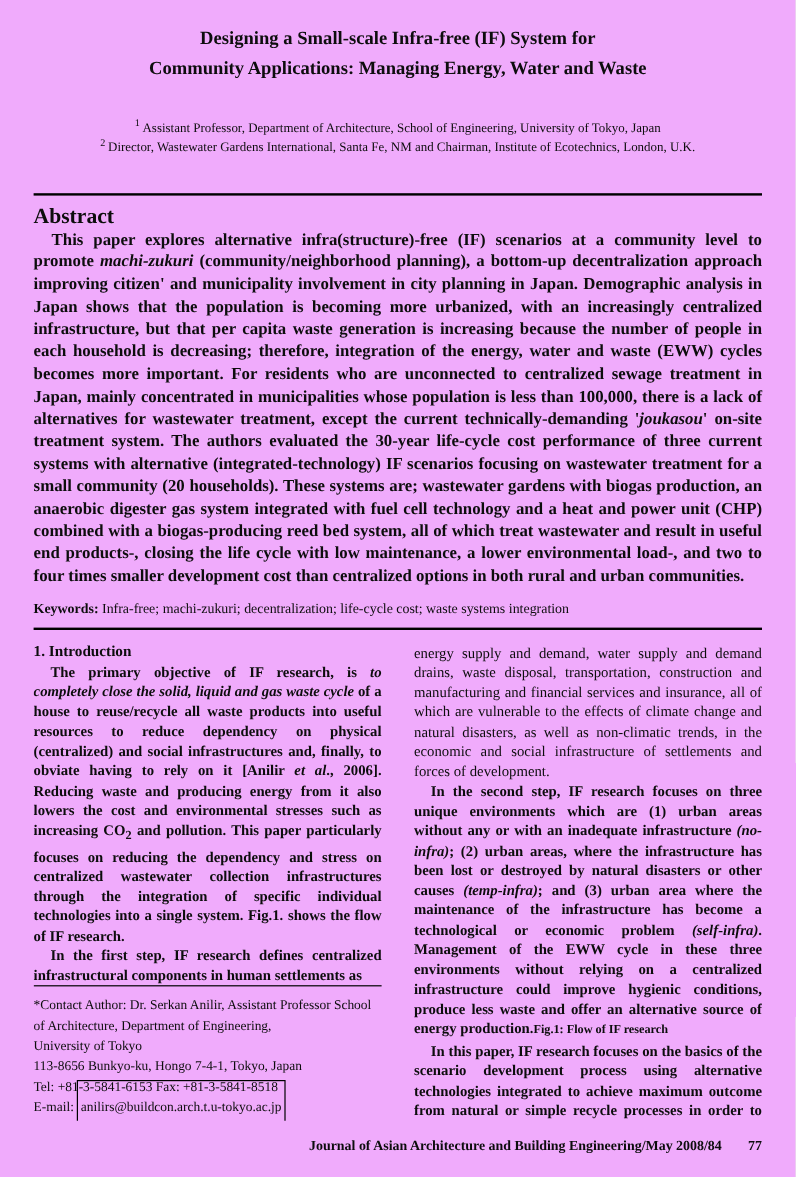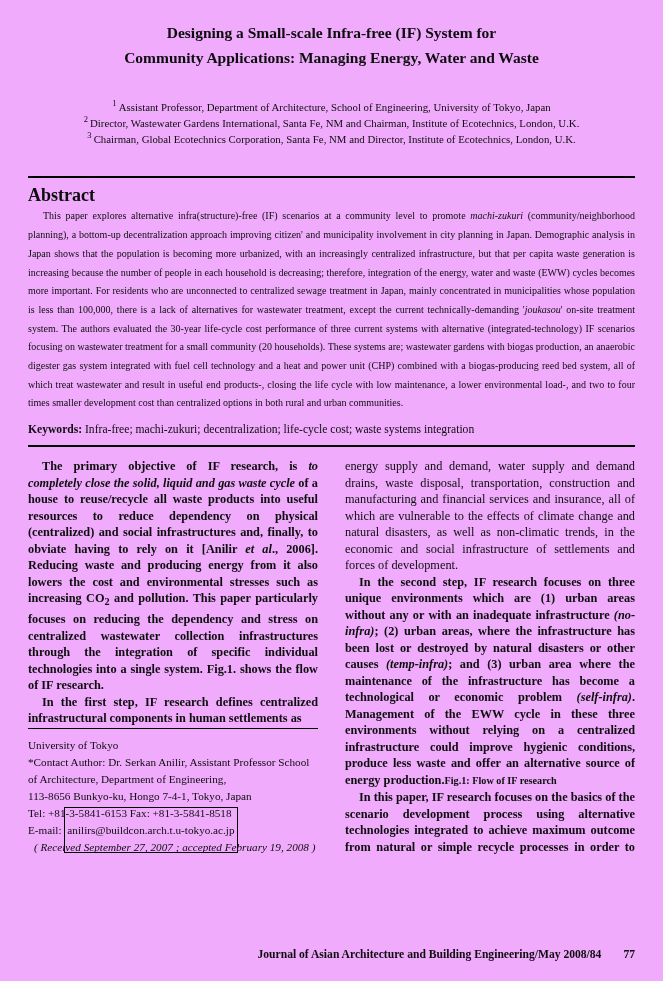--- a/index.html
+++ b/index.html
@@ -39,24 +39,25 @@
     margin-top:29px;
   }
   .rule.below-keywords { margin-top:9px; }
   .abstract-heading {
     margin-top:7px;
     font-size:18px;
     font-weight:bold;
   }
   .abstract-body {
     margin-top:1px;
-    font-size:10px;
+    font-size:14px;
     line-height:18.7px;
     text-align:justify;
     text-indent:15px;
+    font-weight:bold;
   }
   .keywords {
     margin-top:10px;
     font-size:11.6px;
   }
   .columns {
     display:flex;
     gap:27px;
     margin-top:11px;
     height:398px;
@@ -114,43 +115,43 @@
 
   <h1 class="title">
     <span>Designing a Small-scale Infra-free (IF) System for</span><br>
     <span>Community Applications: Managing Energy, Water and Waste</span>
   </h1>
 
 
   <div class="affils">
     <p><sup>1 </sup>Assistant Professor, Department of Architecture, School of Engineering, University of Tokyo, Japan</p>
     <p><sup>2 </sup>Director, Wastewater Gardens International, Santa Fe, NM and Chairman, Institute of Ecotechnics, London, U.K.</p>
-    <p><sup>3 </sup>Chairman, Global Ecotechnics Corporation, Santa Fe, NM and Director, Institute of Ecotechnics, London, U.K.</p>
   </div>
 
   <hr class="rule">
 
   <section>
     <h2 class="abstract-heading">Abstract</h2>
     <p class="abstract-body">This paper explores alternative infra(structure)-free (IF) scenarios at a community level to promote <i>machi-zukuri</i> (community/neighborhood planning), a bottom-up decentralization approach improving citizen' and municipality involvement in city planning in Japan. Demographic analysis in Japan shows that the population is becoming more urbanized, with an increasingly centralized infrastructure, but that per capita waste generation is increasing because the number of people in each household is decreasing; therefore, integration of the energy, water and waste (EWW) cycles becomes more important. For residents who are unconnected to centralized sewage treatment in Japan, mainly concentrated in municipalities whose population is less than 100,000, there is a lack of alternatives for wastewater treatment, except the current technically-demanding '<i>joukasou</i>' on-site treatment system. The authors evaluated the 30-year life-cycle cost performance of three current systems with alternative (integrated-technology) IF scenarios focusing on wastewater treatment for a small community (20 households). These systems are; wastewater gardens with biogas production, an anaerobic digester gas system integrated with fuel cell technology and a heat and power unit (CHP) combined with a biogas-producing reed bed system, all of which treat wastewater and result in useful end products-, closing the life cycle with low maintenance, a lower environmental load-, and two to four times smaller development cost than centralized options in both rural and urban communities.</p>
     <p class="keywords"><b>Keywords:</b> Infra-free; machi-zukuri; decentralization; life-cycle cost; waste systems integration</p>
   </section>
 
   <hr class="rule below-keywords">
 
   <div class="columns">
 
     <div class="col col-left">
+      <h3 class="intro-heading">1. Introduction</h3>
       <p class="bodytext ind">The primary objective of IF research, is <i>to completely close the solid, liquid and gas waste cycle</i> of a house to reuse/recycle all waste products into useful resources to reduce dependency on physical (centralized) and social infrastructures and, finally, to obviate having to rely on it [Anilir <i>et al</i>., 2006]. Reducing waste and producing energy from it also lowers the cost and environmental stresses such as increasing CO<sub>2</sub> and pollution. This paper particularly focuses on reducing the dependency and stress on centralized wastewater collection infrastructures through the integration of specific individual technologies into a single system. Fig.1. shows the flow of IF research.</p>
       <p class="bodytext ind">In the first step, IF research defines centralized infrastructural components in human settlements as</p>
 
       <div class="footnote">
         <hr class="fn-rule">
+        <p>*Contact Author: Dr. Serkan Anilir, Assistant Professor School of Architecture, Department of Engineering,</p>
         <p>University of Tokyo</p>
-        <p>*Contact Author: Dr. Serkan Anilir, Assistant Professor School of Architecture, Department of Engineering,</p>
         <p>113-8656 Bunkyo-ku, Hongo 7-4-1, Tokyo, Japan</p>
         <p>Tel: +81-3-5841-6153 Fax: +81-3-5841-8518</p>
         <p><span>E-mail: </span><a class="email-box">anilirs@buildcon.arch.t.u-tokyo.ac.jp</a></p>
         <p class="fn-received">( Received September 27, 2007 ; accepted February 19, 2008 )</p>
       </div>
     </div>
 
     <div class="col col-right">
       <p class="bodytext">energy supply and demand, water supply and demand drains, waste disposal, transportation, construction and manufacturing and financial services and insurance, all of which are vulnerable to the effects of climate change and natural disasters, as well as non-climatic trends, in the economic and social infrastructure of settlements and forces of development.</p>
       <p class="bodytext ind">In the second step, IF research focuses on three unique environments which are (1) urban areas without any or with an inadequate infrastructure <i>(no-infra)</i>; (2) urban areas, where the infrastructure has been lost or destroyed by natural disasters or other causes <i>(temp-infra)</i>; and (3) urban area where the maintenance of the infrastructure has become a technological or economic problem <i>(self-infra)</i>. Management of the EWW cycle in these three environments without relying on a centralized infrastructure could improve hygienic conditions, produce less waste and offer an alternative source of energy production.<span class="figcap">Fig.1: Flow of IF research</span></p>

